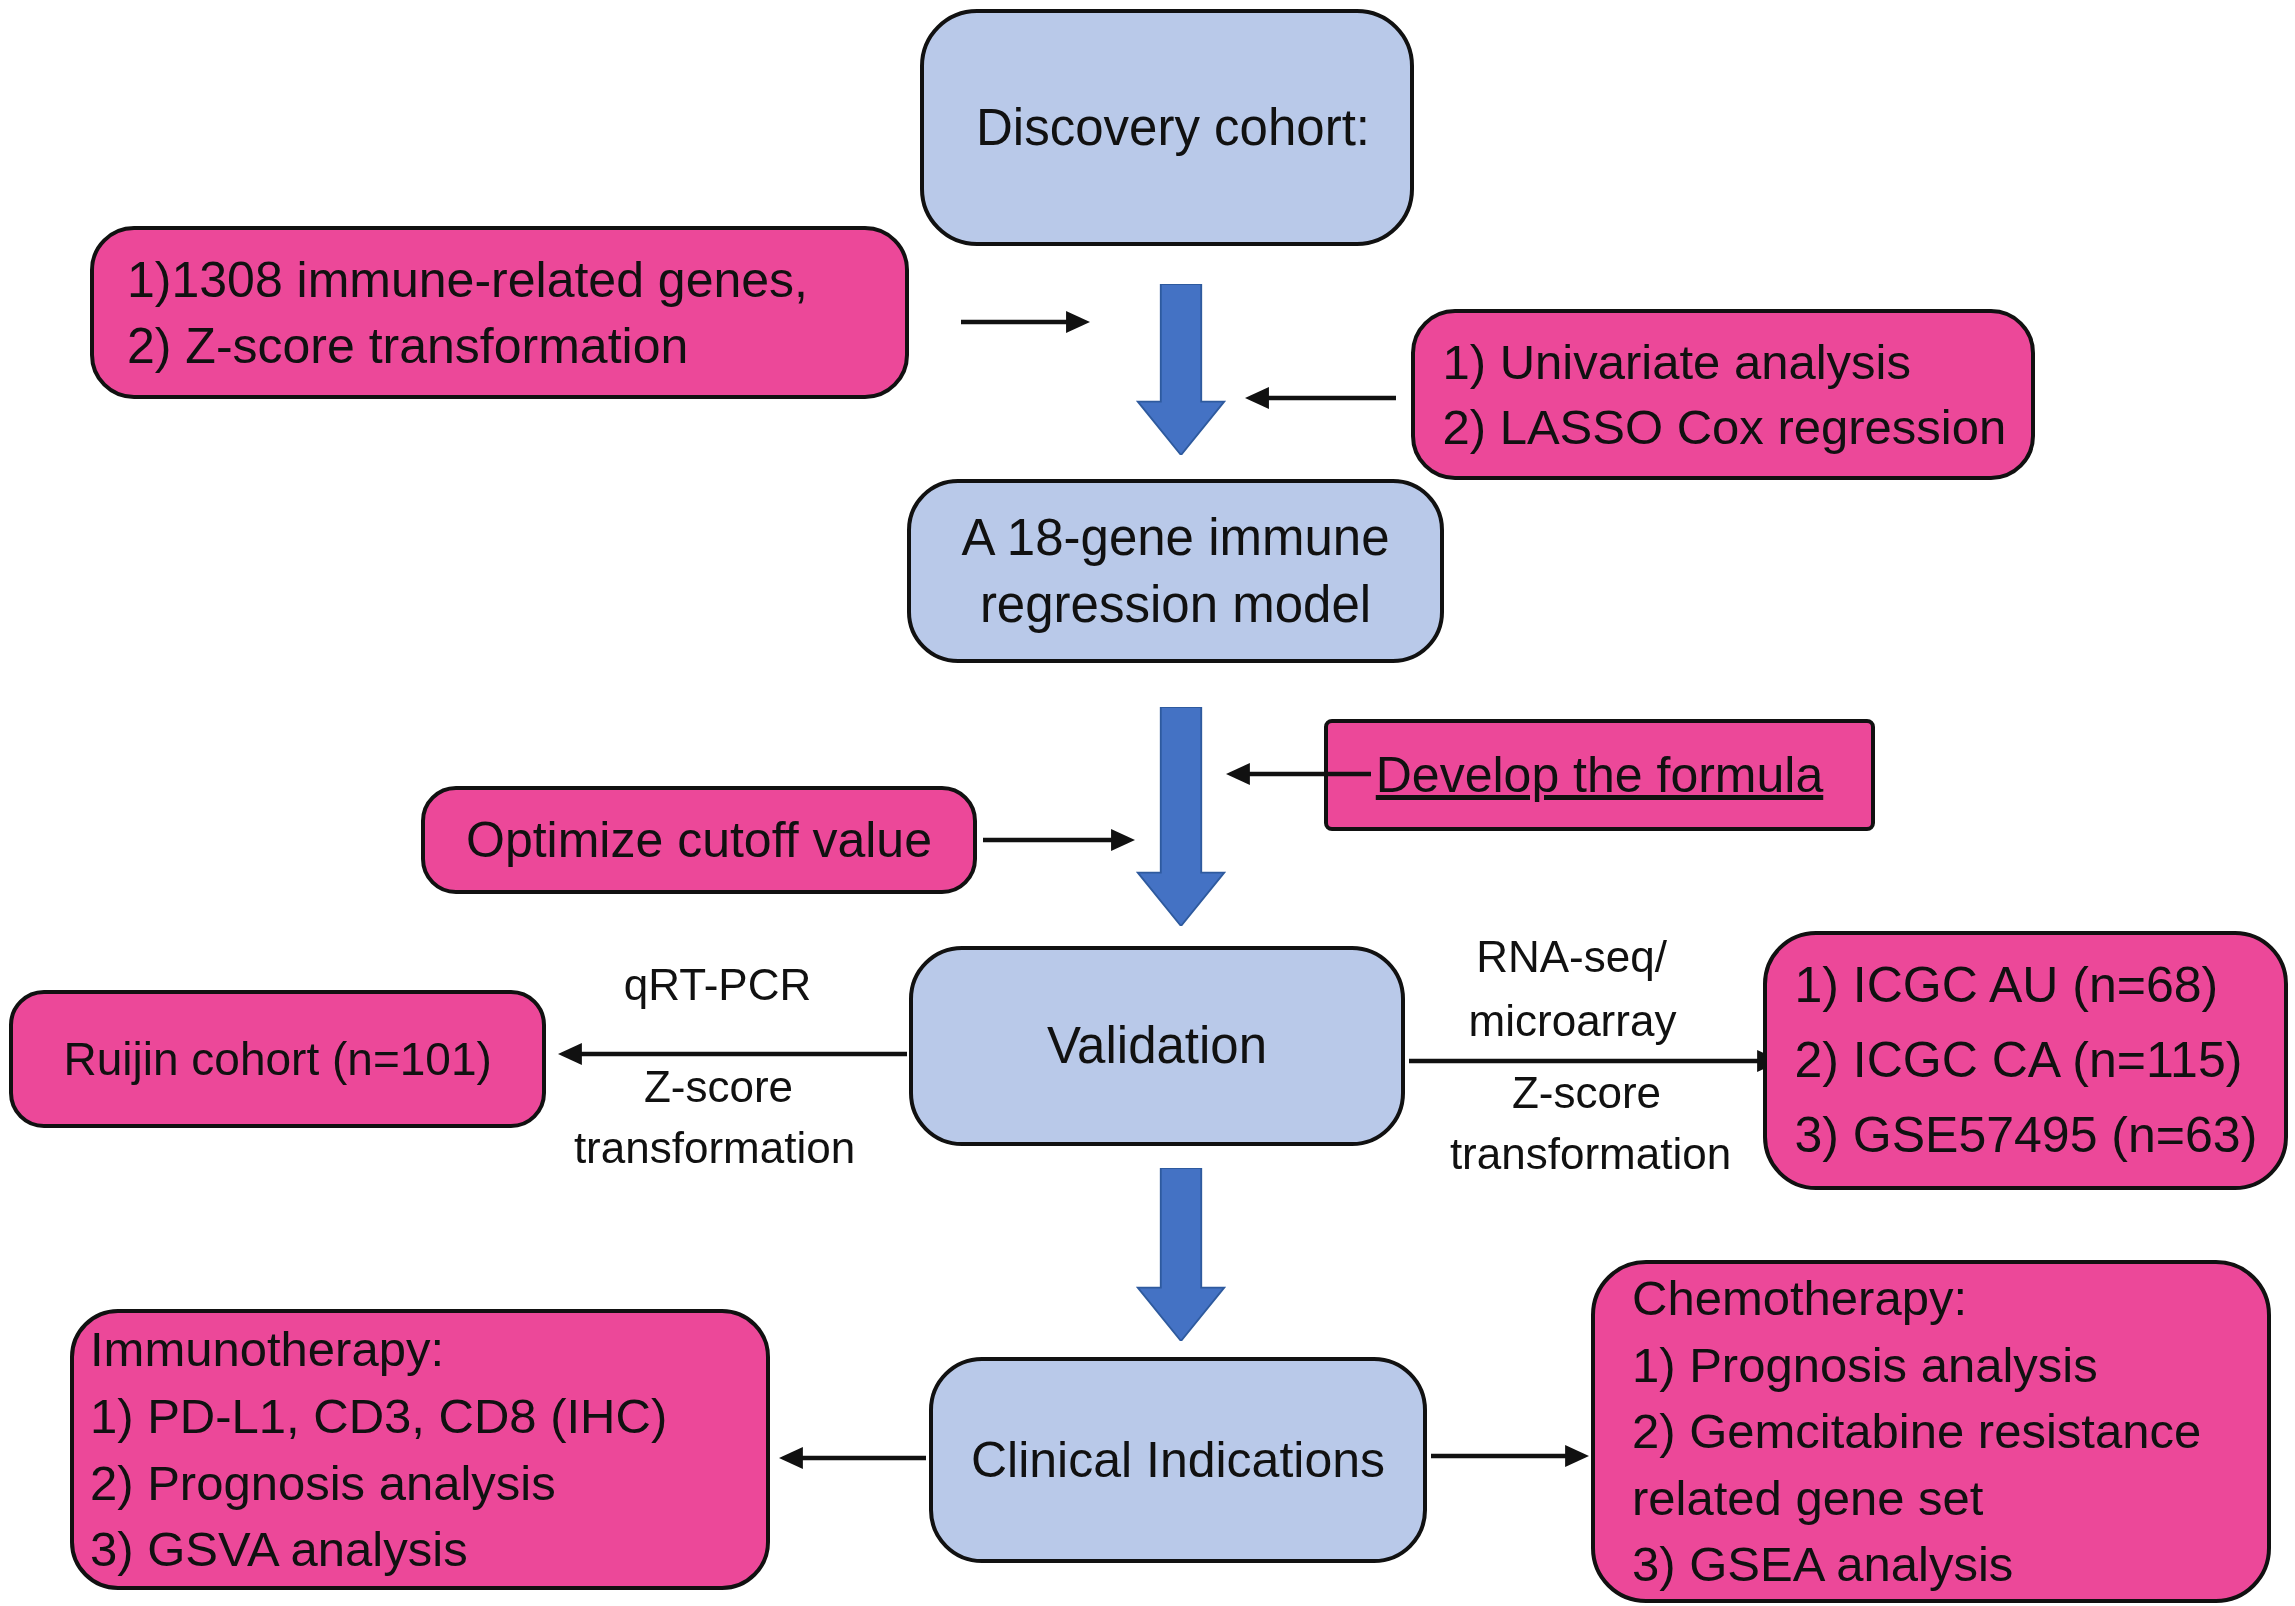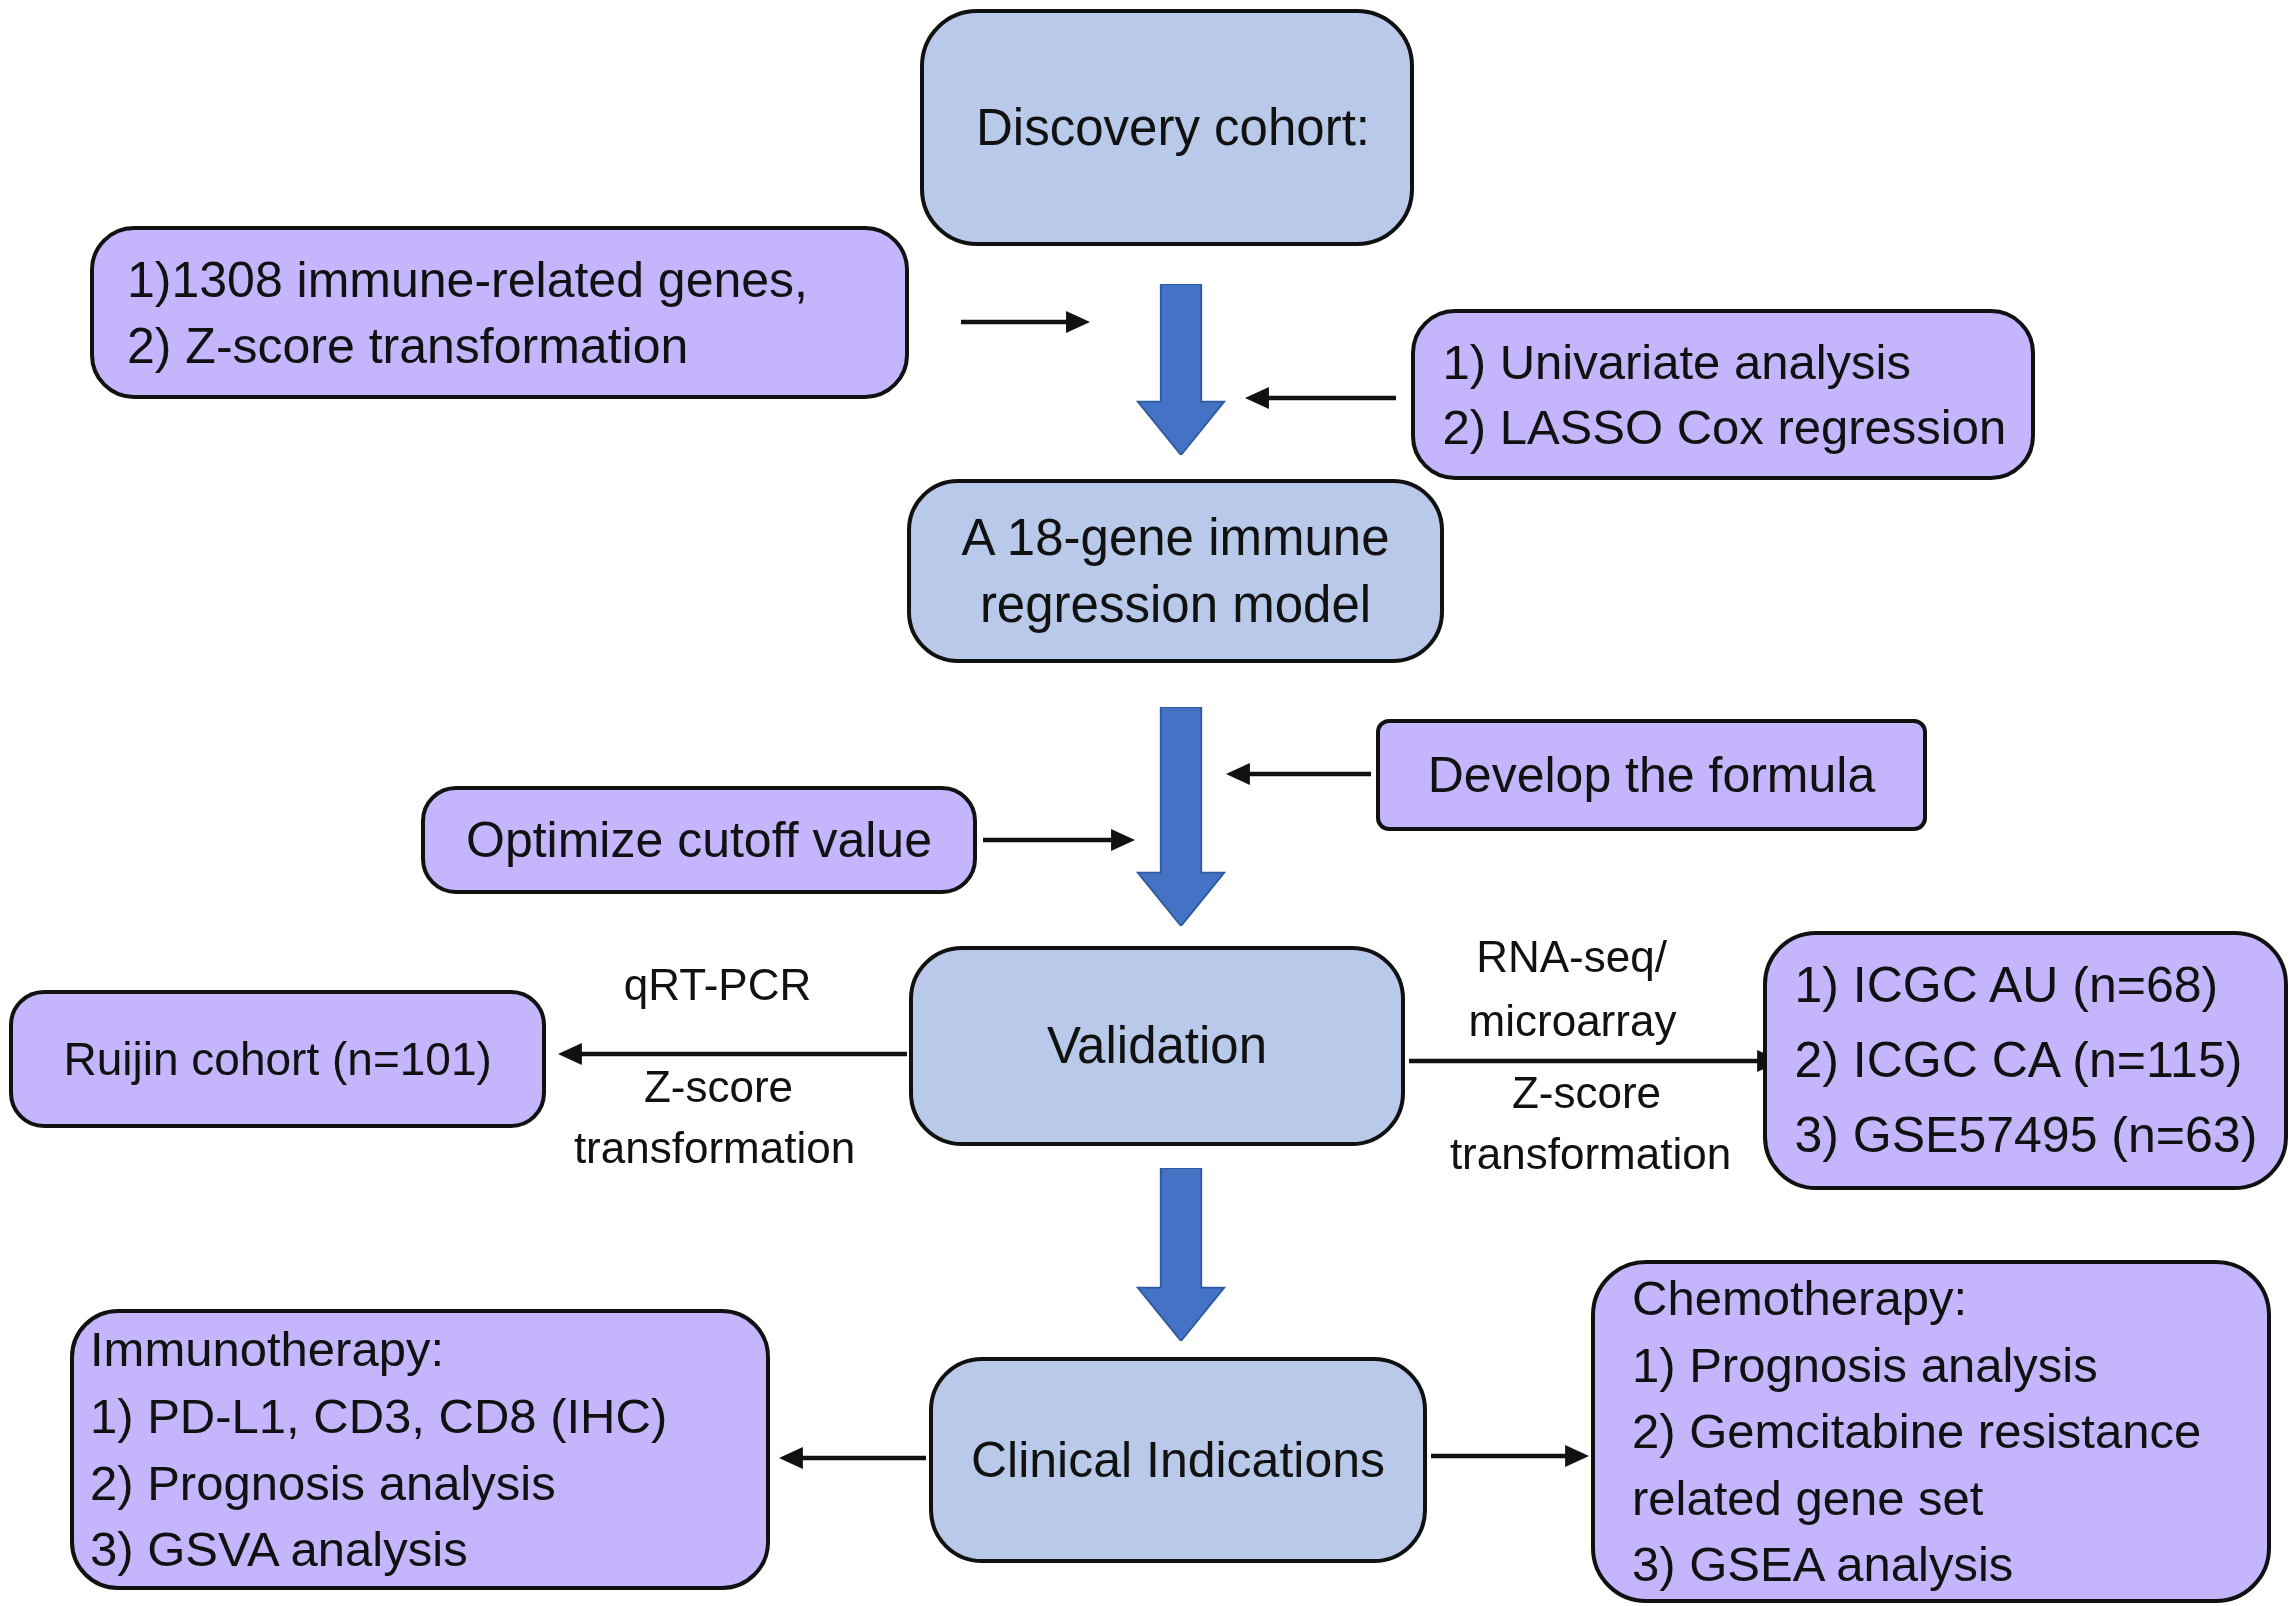--- a/index.html
+++ b/index.html
@@ -9,21 +9,21 @@
     height:1606px;
     background:#ffffff;
     font-family:"Liberation Sans", sans-serif;
     color:#111111;
     overflow:hidden;
   }
   .box{
     position:absolute;
     box-sizing:border-box;
     border:4.6px solid #111111;
-    background:#c4b5fd;
+    background:#ec4899;
     display:flex;
     flex-direction:column;
     justify-content:center;
     line-height:1.32;
   }
   .blue{background:#b9c9e9;}
   .centered{align-items:center;text-align:center;}
   .leftText{align-items:flex-start;text-align:left;}
   .f56{font-size:51px;}
   .f54{font-size:50px;}
@@ -82,21 +82,21 @@
     <span>A 18-gene immune</span>
     <span>regression model</span>
   </div>
 
   <div class="arrow" style="left:1135px;top:707px;">
     <svg width="92" height="219" viewBox="0 0 100 238">
       <polygon points="28,0 72,0 72,180 97,180 50,238 3,180 28,180" fill="#4472c4" stroke="#2e5a9e" stroke-width="2"></polygon>
     </svg>
   </div>
 
-  <div class="box centered f54" style="left:1376px;top:719px;width:551px;height:112px;border-radius:13px;">
+  <div class="box centered f54" style="left:1324px;top:719px;width:551px;height:112px;border-radius:8px;text-decoration:underline;">
     <span>Develop the formula</span>
   </div>
 
   <div class="arrow" style="left:1226px;top:761px;">
     <svg width="145" height="26" viewBox="0 0 158 28">
       <line x1="24" y1="14" x2="158" y2="14" stroke="#111111" stroke-width="5"></line>
       <polygon points="26,2 0,14 26,26" fill="#111111"></polygon>
     </svg>
   </div>
 

